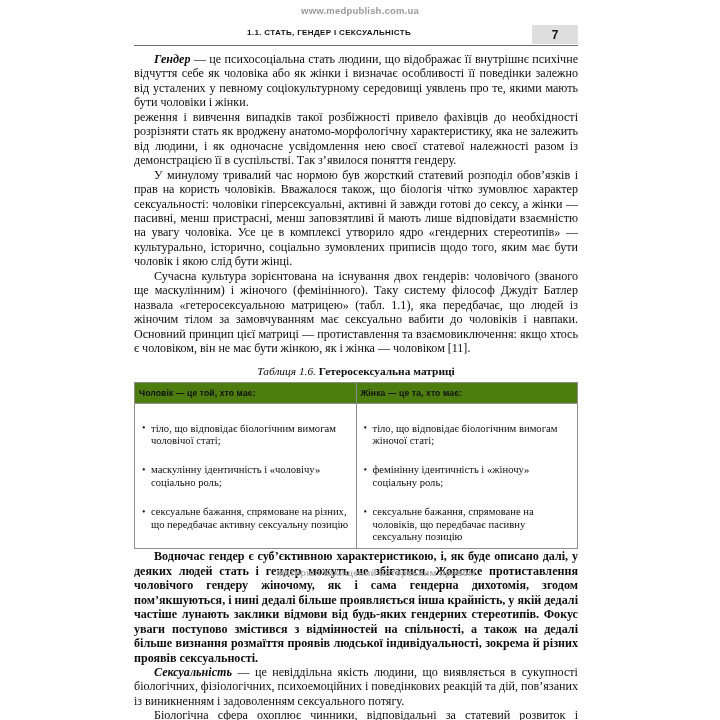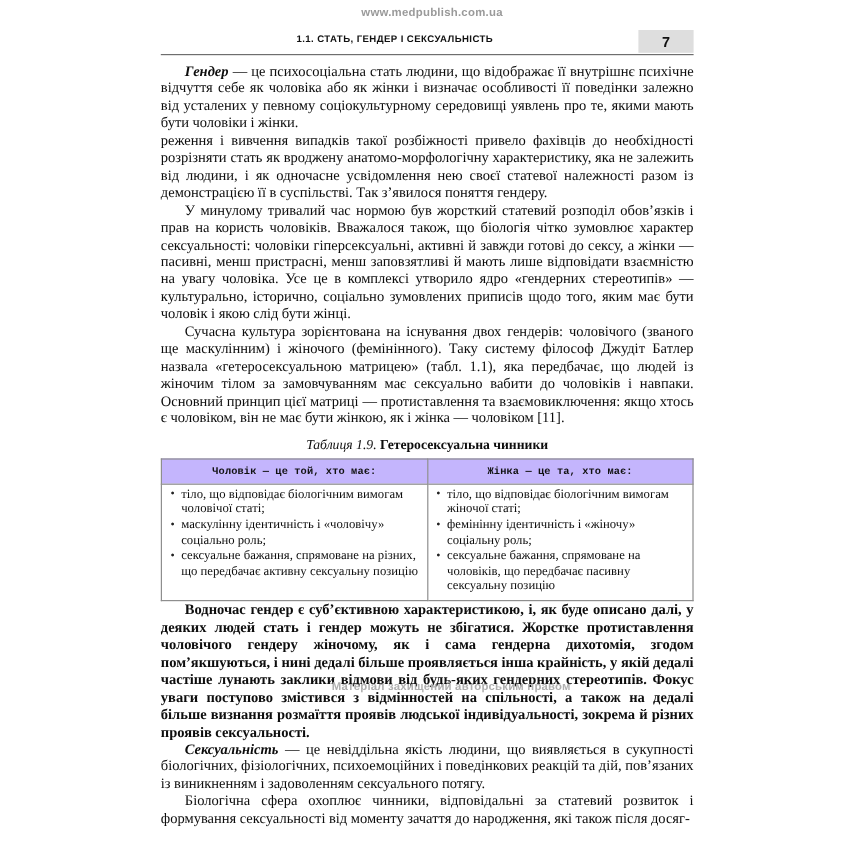--- a/index.html
+++ b/index.html
@@ -128,43 +128,43 @@
     width: 444px;
     border-collapse: collapse;
     table-layout: fixed;
   }
   table.matrix th,
   table.matrix td {
     border: 1px solid #8e8e8e;
     vertical-align: top;
   }
   table.matrix th {
-    background: #c4b5fd;
-    font-family: Liberation Mono, monospace;
+    background: #4d7c0f;
+    font-family: Liberation Sans, sans-serif;
     font-size: 8.6px;
     font-weight: bold;
-    text-align: center;
+    text-align: left;
     padding: 5px 4px 5px 4px;
     color: #111111;
     letter-spacing: 0.1px;
   }
   table.matrix td {
     padding: 2px 5px 5px 5px;
   }
   ul.cell-list {
     margin: 0;
     padding: 0;
     list-style: none;
   }
   ul.cell-list li {
     position: relative;
     font-size: 10.6px;
     line-height: 12.4px;
     padding-left: 11px;
-    margin-top: 1px;
+    margin-top: 17px;
   }
   ul.cell-list li::before {
     content: "\2022";
     position: absolute;
     left: 2px;
     top: -0.5px;
     font-size: 10px;
     color: #222222;
   }
 
@@ -204,21 +204,21 @@
 
     <p class="body-text"><span class="lead">Гендер</span><span> — це психосоціальна стать людини, що відображає її внутрішнє психічне відчуття себе як чоловіка або як жінки і визначає особливості її поведінки залежно від усталених у певному соціокультурному середовищі уявлень про те, якими мають бути чоловіки і жінки.</span></p>
 
     <p class="body-text no-indent">реження і вивчення випадків такої розбіжності привело фахівців до необхідності розрізняти стать як вроджену анатомо-морфологічну характеристику, яка не залежить від людини, і як одночасне усвідомлення нею своєї статевої належності разом із демонстрацією її в суспільстві. Так з’явилося поняття гендеру.</p>
 
     <p class="body-text">У минулому тривалий час нормою був жорсткий статевий розподіл обов’язків і прав на користь чоловіків. Вважалося також, що біологія чітко зумовлює характер сексуальності: чоловіки гіперсексуальні, активні й завжди готові до сексу, а жінки — пасивні, менш пристрасні, менш заповзятливі й мають лише відповідати взаємністю на увагу чоловіка. Усе це в комплексі утворило ядро «гендерних стереотипів» — культурально, історично, соціально зумовлених приписів щодо того, яким має бути чоловік і якою слід бути жінці.</p>
 
     <p class="body-text">Сучасна культура зорієнтована на існування двох гендерів: чоловічого (званого ще маскулінним) і жіночого (фемінінного). Таку систему філософ Джудіт Батлер назвала «гетеросексуальною матрицею» (табл. 1.1), яка передбачає, що людей із жіночим тілом за замовчуванням має сексуально вабити до чоловіків і навпаки. Основний принцип цієї матриці — протиставлення та взаємовиключення: якщо хтось є чоловіком, він не має бути жінкою, як і жінка — чоловіком [11].</p>
 
     <div class="table-block">
-      <div class="table-caption"><span class="cap-num">Таблиця 1.9.</span><span class="cap-title"> Гетеросексуальна чинники</span></div>
+      <div class="table-caption"><span class="cap-num">Таблиця 1.6.</span><span class="cap-title"> Гетеросексуальна матриці</span></div>
 
       <table class="matrix">
         <thead>
           <tr>
             <th>Чоловік — це той, хто має:</th>
             <th>Жінка — це та, хто має:</th>
           </tr>
         </thead>
         <tbody>
           <tr>

